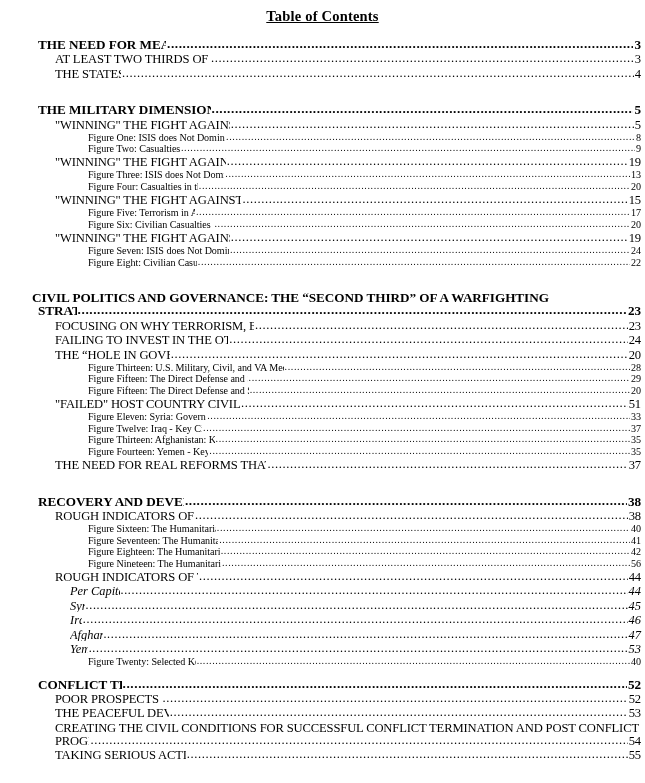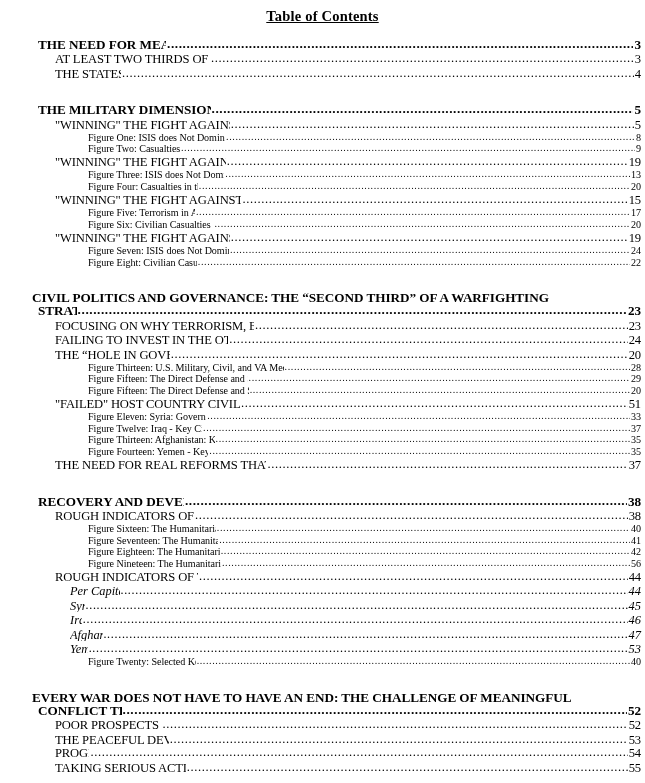--- a/index.html
+++ b/index.html
@@ -347,38 +347,38 @@
         <span class="label">Yemen</span>
         <span class="leader">....................................................................................................................................................................................................................................................................</span>
         <span class="page">53</span>
       </div>
       <div class="entry lvl3">
         <span class="label">Figure Twenty: Selected Key Economic Indicators</span>
         <span class="leader">....................................................................................................................................................................................................................................................................</span>
         <span class="page">40</span>
       </div>
       <div class="spacer-lg"></div>
-      <div class="entry lvl1 wrap-first">
-        <span class="label">EVERY WAR DOES NOT HAVE TO HAVE AN END: THE CHALLENGE OF MEANINGFUL</span>
-      </div>
       <div class="entry lvl1 wrap-second">
         <span class="label">CONFLICT TERMINATION</span>
         <span class="leader">....................................................................................................................................................................................................................................................................</span>
         <span class="page">52</span>
       </div>
       <div class="entry lvl2">
         <span class="label">POOR PROSPECTS IN ALL FOUR CASES</span>
         <span class="leader">....................................................................................................................................................................................................................................................................</span>
         <span class="page">52</span>
       </div>
       <div class="entry lvl2">
         <span class="label">THE PEACEFUL DEVELOPMENT FALLACY</span>
         <span class="leader">....................................................................................................................................................................................................................................................................</span>
         <span class="page">53</span>
       </div>
+      <div class="entry lvl2 wrap-first">
+        <span class="label">CREATING THE CIVIL CONDITIONS FOR SUCCESSFUL CONFLICT TERMINATION AND POST CONFLICT</span>
+      </div>
       <div class="entry lvl2 wrap-second">
         <span class="label">PROGRESS</span>
         <span class="leader">....................................................................................................................................................................................................................................................................</span>
         <span class="page">54</span>
       </div>
       <div class="entry lvl2">
         <span class="label">TAKING SERIOUS ACTION ON "CONDITIONALITY"</span>
         <span class="leader">....................................................................................................................................................................................................................................................................</span>
         <span class="page">55</span>
       </div>

